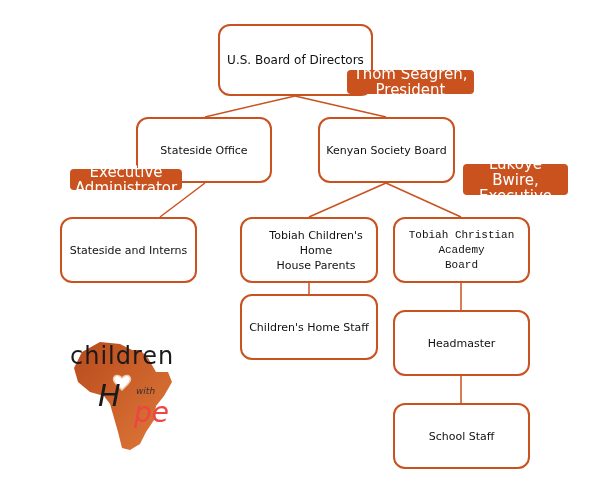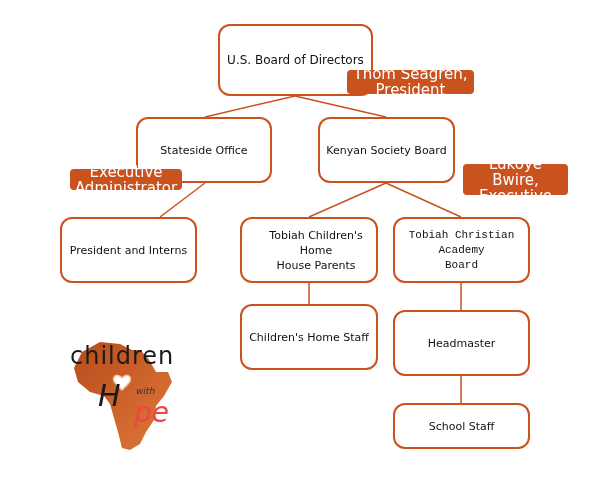--- a/index.html
+++ b/index.html
@@ -43,42 +43,42 @@
 </div>
 <div class="tag" style="left:70px;top:169px;width:112px;height:21px;">Executive Administrator</div>
 
 <div class="node" style="left:318px;top:117px;width:137px;height:66px;">
   <span>Kenyan Society Board</span>
 </div>
 <div class="tag" style="left:415px;top:164px;width:105px;height:31px;margin-left:48px;">Peter Lukoye Bwire,
 Executive Director</div>
 
 <div class="node" style="left:60px;top:217px;width:137px;height:66px;">
-  <span>President and Interns</span>
+  <span>Stateside and Interns</span>
 </div>
 
 <div class="node" style="left:240px;top:217px;width:138px;height:66px;padding-left:20px;">
   <span>Tobiah Children's Home
 House Parents</span>
 </div>
 
 <div class="node" style="left:393px;top:217px;width:137px;height:66px;font-family:Liberation Mono, monospace;">
   <span>Tobiah Christian Academy
 Board</span>
 </div>
 
-<div class="node" style="left:240px;top:304px;width:138px;height:66px;">
+<div class="node" style="left:240px;top:294px;width:138px;height:66px;">
   <span>Children's Home Staff</span>
 </div>
 
 <div class="node" style="left:393px;top:310px;width:137px;height:66px;">
   <span>Headmaster</span>
 </div>
 
-<div class="node" style="left:393px;top:403px;width:137px;height:46px;">
+<div class="node" style="left:393px;top:403px;width:137px;height:66px;">
   <span>School Staff</span>
 </div>
 
 <div class="logo">
   <svg width="140" height="145" viewBox="0 0 140 145">
     <defs>
       <linearGradient id="afr" x1="0" y1="0" x2="1" y2="1">
         <stop offset="0" stop-color="#b84a1c"></stop>
         <stop offset="1" stop-color="#e07a3a"></stop>
       </linearGradient>

